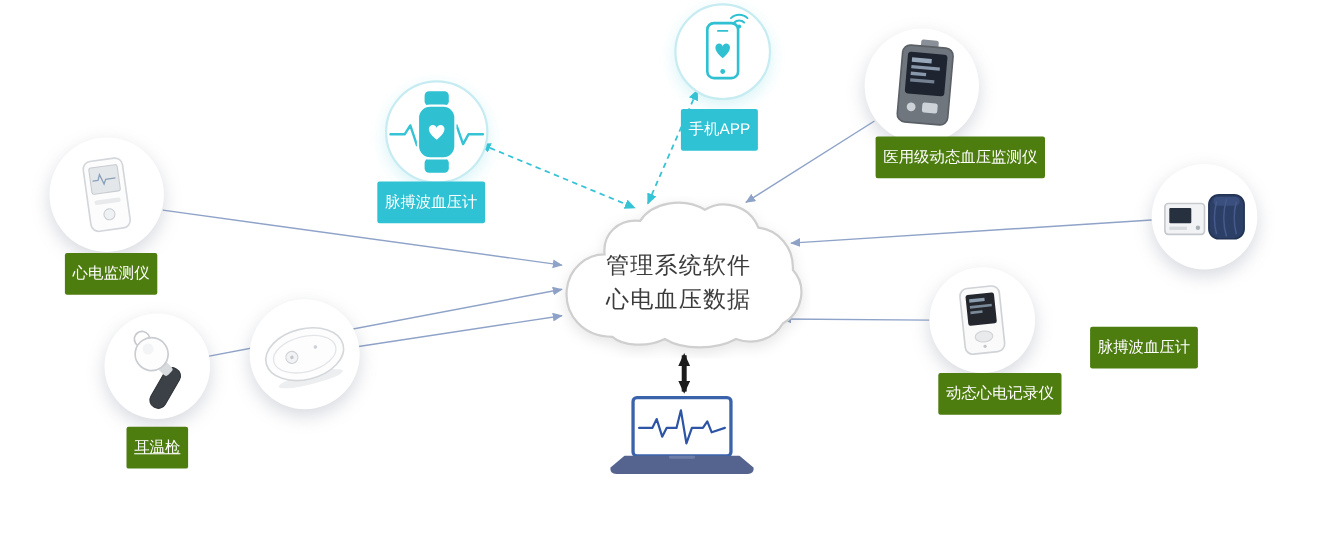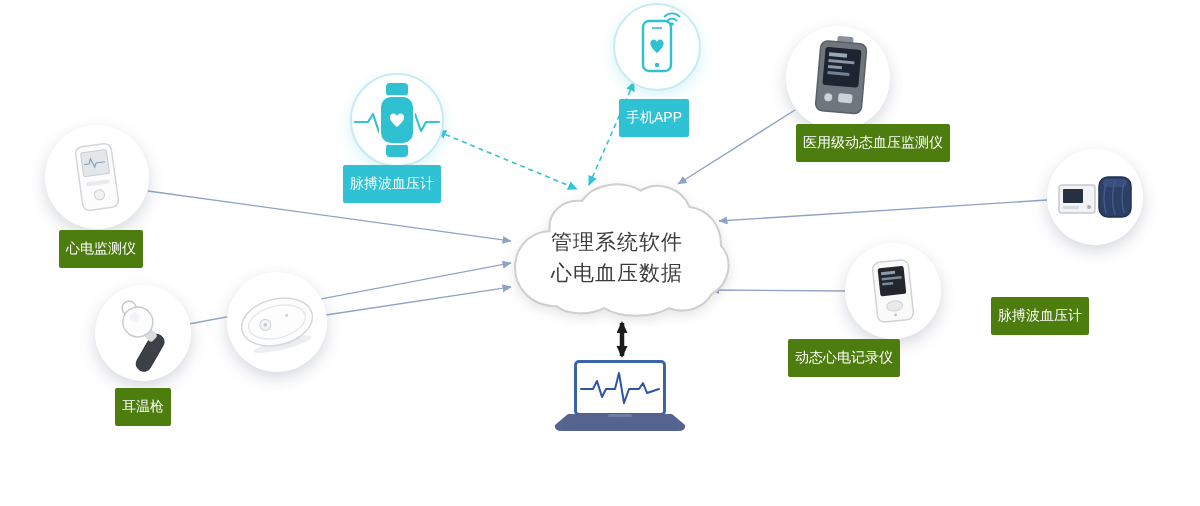--- a/index.html
+++ b/index.html
@@ -31,27 +31,27 @@
   .n7{left:845px;top:243px;width:96px;height:96px;}
   
   .pill{
     position:absolute;z-index:3;transform:translateX(-50%);
     color:#ffffff;font-size:14px;line-height:1.25;padding:10px 7px;border-radius:2px;
     white-space:nowrap;font-weight:500;
   }
   .pill.blue{background:#4d7c0f;}
   .pill.cyan{background:#2fc2d4;}
   .p0{left:101px;top:230px;}
-  .p1{left:143px;top:388px;}
+  .p1{left:143px;top:388px;text-decoration:underline;}
   .p2{left:296px;top:378px;}
   .p3{left:392px;top:165px;}
   .p4{left:654px;top:99px;}
   .p5{left:873px;top:124px;}
   .p6{left:1040px;top:249px;margin-top:48px;}
-  .p7{left:844px;top:339px;}
+  .p7{left:909px;top:339px;}
   
   .laptop-screen{
     position:absolute;left:574px;top:360px;width:92px;height:56px;z-index:3;
     box-sizing:border-box;border:3px solid #3b63ab;border-radius:5px;background:#fff;
   }
   .laptop-base{position:absolute;left:554px;top:414px;width:132px;height:17px;z-index:3;}
 </style>
 </head>
 <body>
 

